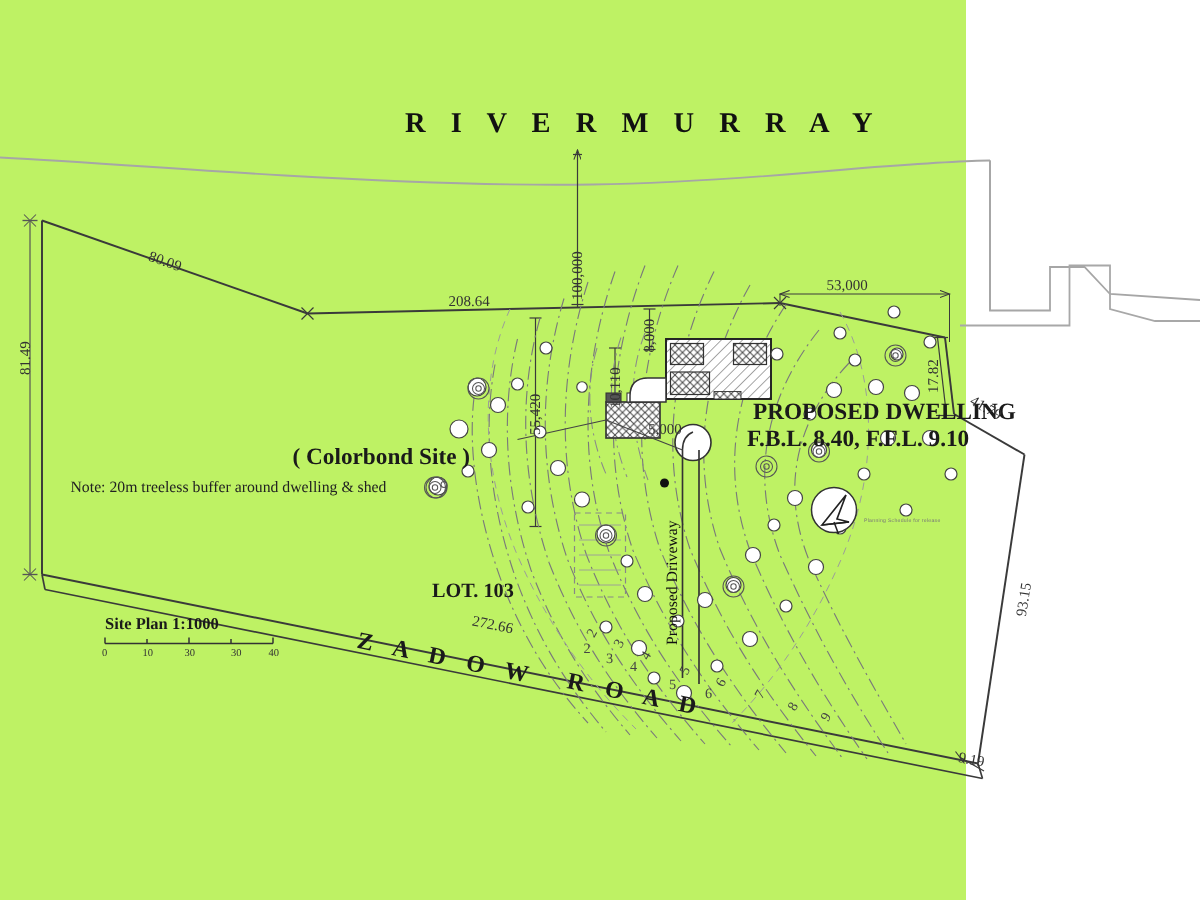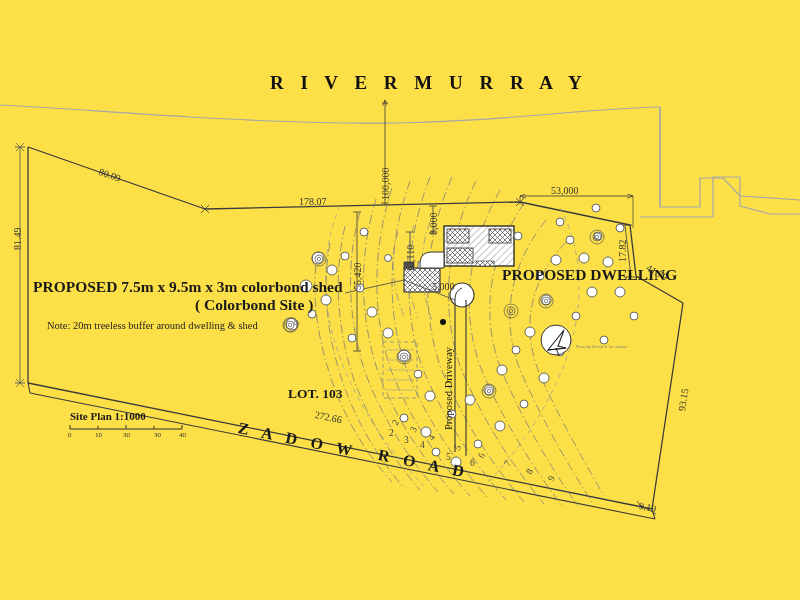--- a/index.html
+++ b/index.html
@@ -1,18 +1,18 @@
 <!DOCTYPE html>
 <html><head>
 <meta charset="utf-8">
 <style>
   html,body{margin:0;padding:0;background:#ffffff;}
   body{width:800px;height:600px;overflow:hidden;
        font-family:"Liberation Serif",serif;color:#1a1a1a;}
-  #stage{position:relative;width:800px;height:600px;background:#fde047;}
+  #stage{position:relative;width:644px;height:600px;background:#bef264;}
   svg{position:absolute;left:0;top:0;}
   .lbl{position:absolute;white-space:nowrap;}
   .river-title{font-size:19px;font-weight:bold;letter-spacing:6px;
                font-family:"Liberation Serif",serif;color:#111;}
   .big-bold{font-size:15.5px;font-weight:bold;font-family:"Liberation Serif",serif;}
   .note{font-size:10.5px;font-family:"Liberation Serif",serif;color:#222;}
   .dim{font-size:10px;font-family:"Liberation Serif",serif;color:#333;}
   .road{font-size:16px;font-weight:bold;letter-spacing:5px;
         font-family:"Liberation Serif",serif;}
   .lot{font-size:13.5px;font-weight:bold;font-family:"Liberation Serif",serif;}
@@ -315,46 +315,46 @@
     </g>
 
     <g stroke="#3a3a3a" stroke-width="0.8">
       <path d="M201,205 L209,213 M209,205 L201,213"></path>
       <path d="M516,198 L524,206 M524,198 L516,206"></path>
     </g>
   </svg>
 
   <div class="lbl river-title" style="left:270px;top:72px;">R I V E R   M U R R A Y</div>
 
-  <div class="lbl big-bold" style="left:33px;top:278px;">PROPOSED 7.5m x 9.5m x 3m colorbond shed</div>
 
   <div class="lbl big-bold" style="left:195px;top:296px;">( Colorbond Site )</div>
 
   <div class="lbl note" style="left:47px;top:320px;">Note: 20m treeless buffer around dwelling &amp; shed</div>
 
   <div class="lbl big-bold" style="left:502px;top:266px;">PROPOSED DWELLING</div>
 
+  <div class="lbl big-bold" style="left:498px;top:284px;">F.B.L.  8.40,  F.F.L. 9.10</div>
 
   <div class="lbl lot" style="left:288px;top:386px;">LOT.  103</div>
 
   <div class="lbl road" style="left:240px;top:419px;transform:rotate(11.5deg);
               transform-origin:left top;">Z A D O W</div>
 
   <div class="lbl road" style="left:380px;top:446px;transform:rotate(11.5deg);
               transform-origin:left top;">R O A D</div>
 
   <div class="lbl siteplan" style="left:70px;top:410px;">Site Plan  1:1000</div>
 
   <div class="lbl drv" style="left:443px;top:430px;
               transform:rotate(-90deg);transform-origin:left top;">Proposed Driveway</div>
 
   <div class="lbl dim" style="left:101px;top:166px;transform:rotate(19deg);
               transform-origin:left top;">80.09</div>
 
-  <div class="lbl dim" style="left:299px;top:196px;">178.07</div>
+  <div class="lbl dim" style="left:299px;top:196px;">208.64</div>
 
   <div class="lbl dim" style="left:551px;top:185px;">53,000</div>
 
   <div class="lbl dim" style="left:12px;top:250px;
               transform:rotate(-90deg);transform-origin:left top;">81.49</div>
 
   <div class="lbl dim" style="left:617px;top:262px;
               transform:rotate(-90deg);transform-origin:left top;">17.82</div>
 
   <div class="lbl dim" style="left:650px;top:262px;transform:rotate(30deg);

